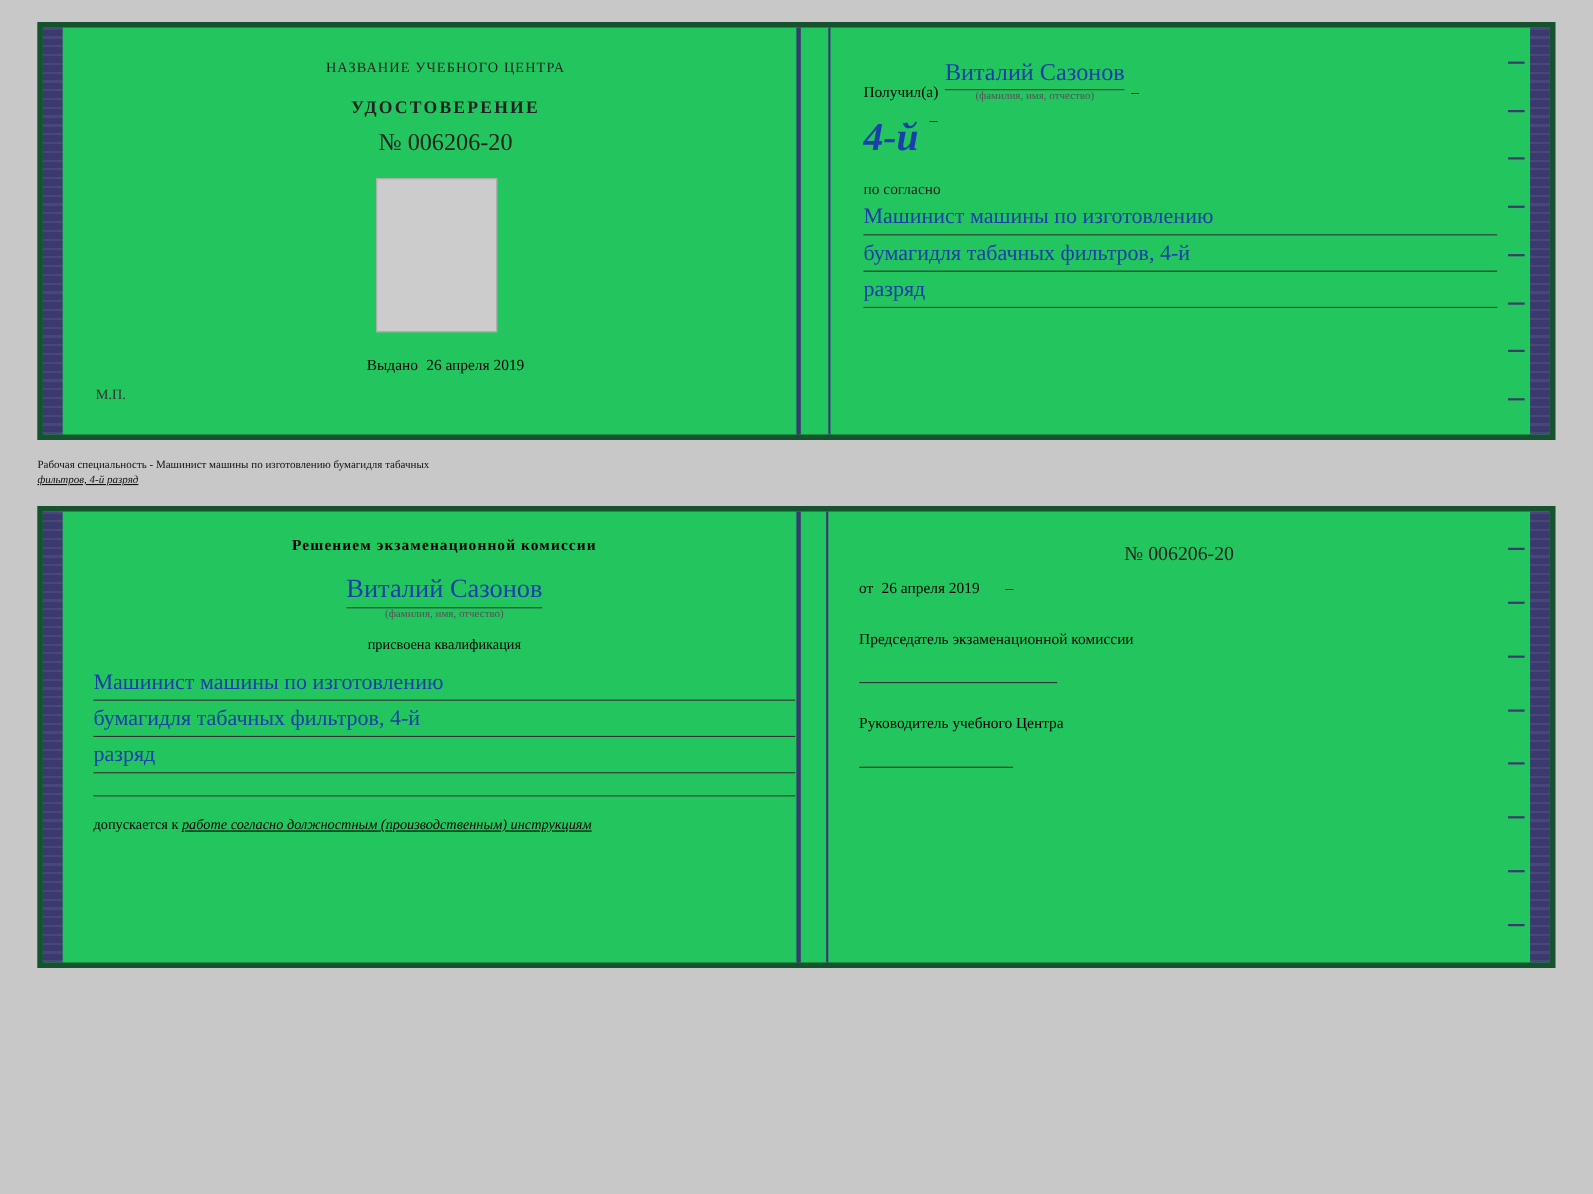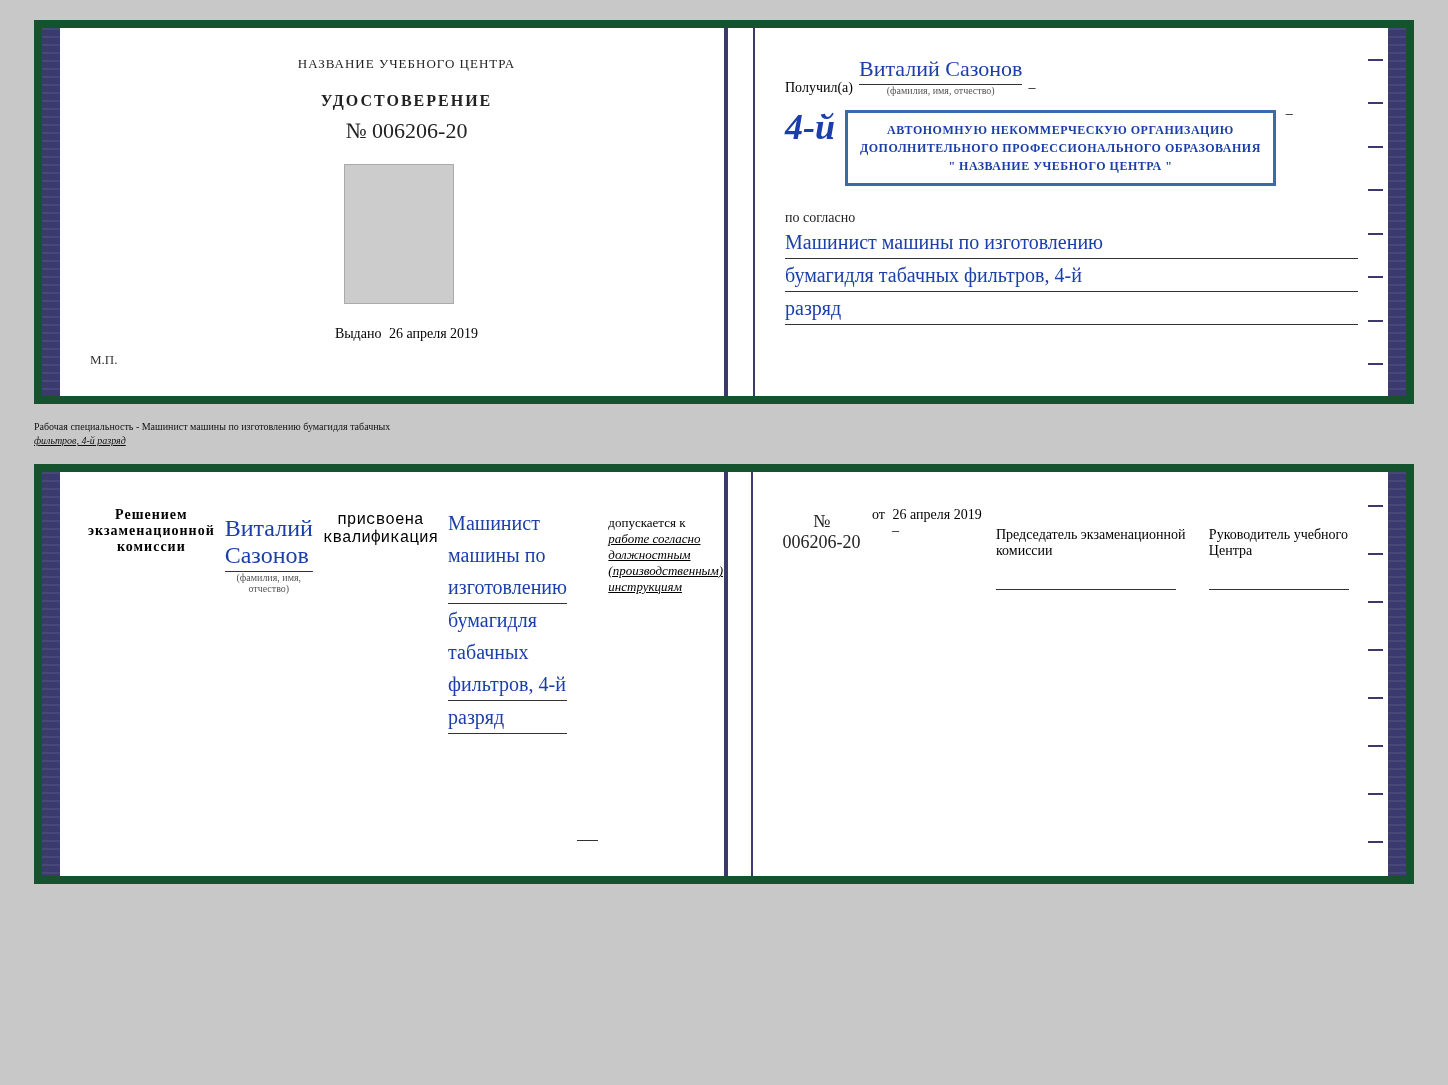--- a/index.html
+++ b/index.html
@@ -11,22 +11,22 @@
       display: flex;
       flex-direction: column;
       align-items: center;
       padding: 20px;
       gap: 10px;
     }
 
     .document-row {
       display: flex;
       width: 1380px;
-      border: 8px solid #14532d;
-      background: #ffffff;
+      border: 5px solid #14532d;
+      background: #22c55e;
       position: relative;
       min-height: 380px;
     }
 
     .document-row::before {
       content: '';
       position: absolute;
       top: 0; bottom: 0;
       left: 50%;
       width: 4px;
@@ -186,23 +186,23 @@
     }
 
     .underlined-text {
       text-decoration: underline;
       font-style: italic;
     }
 
     
     .doc-bottom-left, .doc-bottom-right {
       flex: 1;
-      padding: 35px 28px;
-      display: flex;
-      flex-direction: row;
+      padding: 24px 28px;
+      display: flex;
+      flex-direction: column;
       gap: 10px;
       font-size: 13.5px;
     }
 
     .doc-bottom-left {
       border-right: 2px solid #3a3a6e;
     }
 
     .bold-center {
       font-size: 14px;
@@ -284,25 +284,20 @@
         <div style="display:flex; flex-direction:column; align-items:center;">
           <span class="handwritten-blue">Виталий Сазонов</span>
           <span class="sub-label">(фамилия, имя, отчество)</span>
         </div>
         <span style="font-size:14px;">–</span>
       </div>
 
 
       <div style="display:flex; align-items:flex-start; gap:10px;">
         <span class="big-number">4-й</span>
-        <div class="stamp-box">
-          <div>АВТОНОМНУЮ НЕКОММЕРЧЕСКУЮ ОРГАНИЗАЦИЮ</div>
-          <div>ДОПОЛНИТЕЛЬНОГО ПРОФЕССИОНАЛЬНОГО ОБРАЗОВАНИЯ</div>
-          <div>" НАЗВАНИЕ УЧЕБНОГО ЦЕНТРА "</div>
-        </div>
         <span style="font-size:14px;">–</span>
       </div>
 
       <div style="margin-top:6px;">
         <div class="profession-line">по согласно</div>
         <span class="handwritten-profession">Машинист машины по изготовлению</span>
         <span class="handwritten-profession">бумагидля табачных фильтров, 4-й</span>
         <span class="handwritten-profession">разряд</span>
       </div>
     </div>
@@ -333,21 +328,21 @@
   <div class="spine-left"></div>
 
   <div class="doc-bottom-left">
     <div class="bold-center">Решением экзаменационной комиссии</div>
 
     <div style="display:flex; flex-direction:column; align-items:center; margin-top:8px;">
       <span class="handwritten-blue" style="font-size:24px;">Виталий Сазонов</span>
       <span class="sub-label">(фамилия, имя, отчество)</span>
     </div>
 
-    <div style="font-size:16px; text-align:center; margin-top:4px;font-family:Liberation Mono, monospace;">присвоена квалификация</div>
+    <div style="font-size:13px; text-align:center; margin-top:4px;">присвоена квалификация</div>
 
     <div>
       <span class="handwritten-profession">Машинист машины по изготовлению</span>
       <span class="handwritten-profession">бумагидля табачных фильтров, 4-й</span>
       <span class="handwritten-profession">разряд</span>
     </div>
 
     <div style="margin-top: 10px; border-bottom:1px solid #333; width:100%;"></div>
 
     <div style="font-size:13px; margin-top:8px;">

